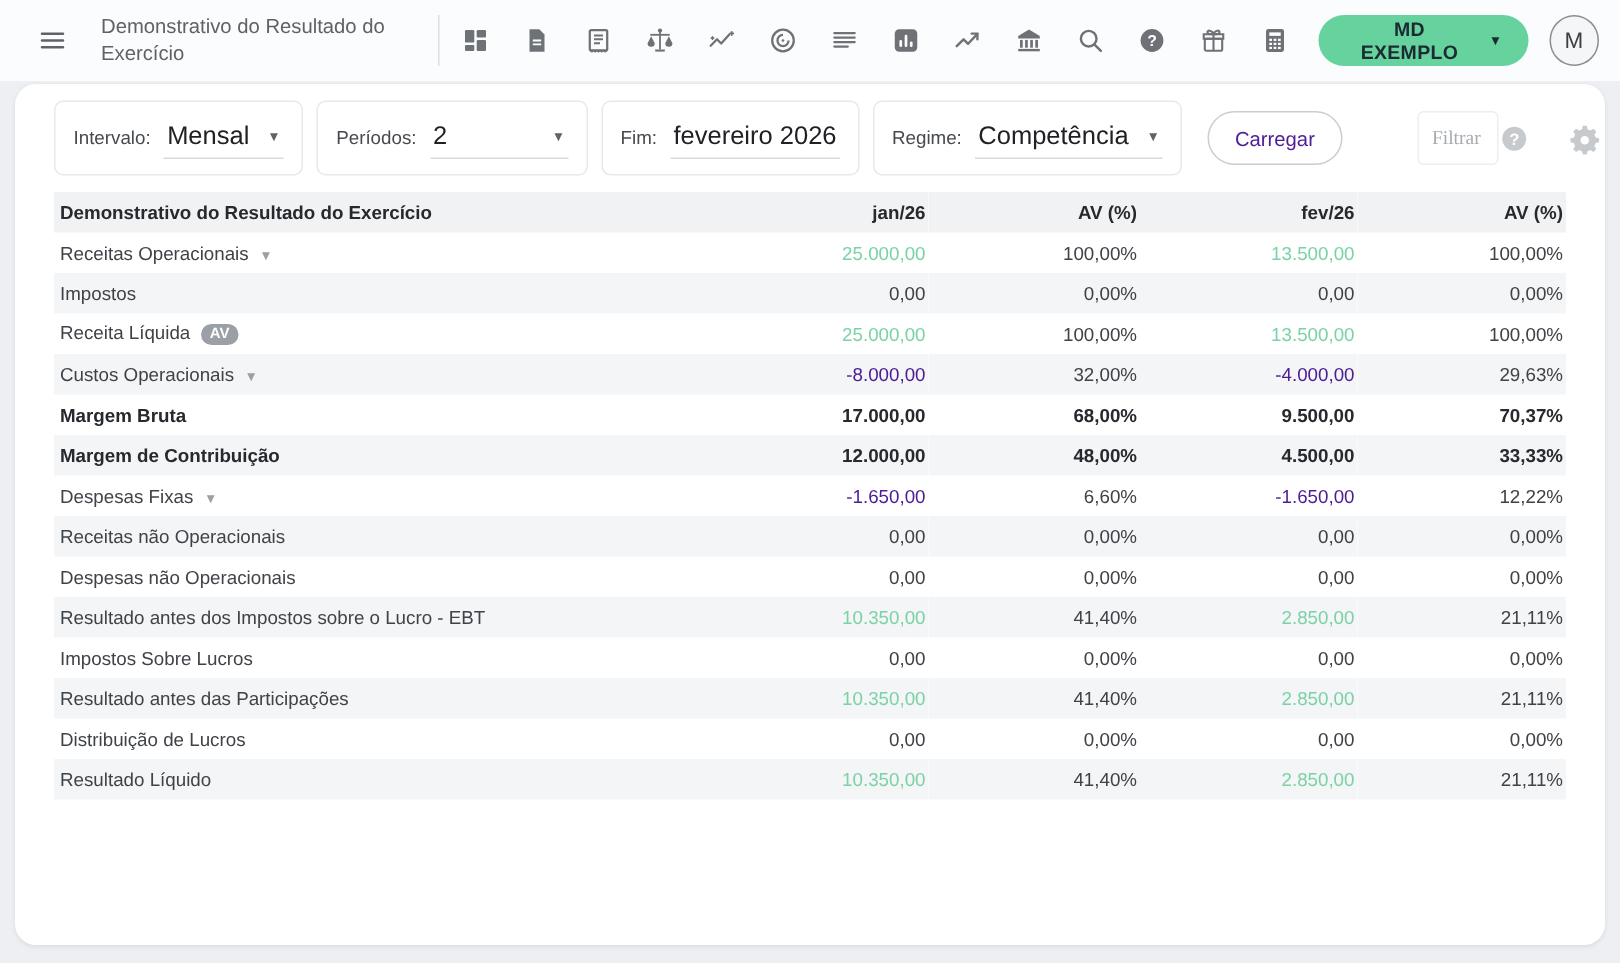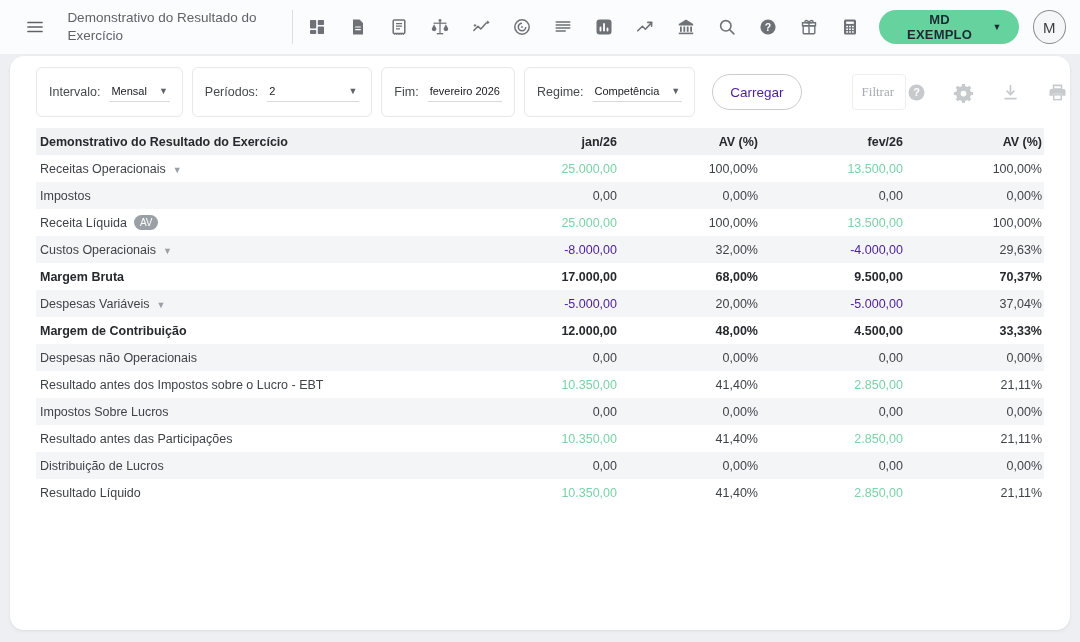--- a/index.html
+++ b/index.html
@@ -58,21 +58,21 @@
   .filter-group{
     display:flex; align-items:center; height:50px; padding:0 12px;
     margin-right:9px; background:#fff;
     border:1px solid #e6e8eb; border-radius:6px;
   }
   .filter-label{ font-size:12.5px; color:#46494d; margin-right:9px; white-space:nowrap; }
   .filter-value-wrap{
     display:flex; align-items:center; gap:12px; cursor:pointer;
     border-bottom:1px solid #d7d9dc; padding:3px 2px 4px;
   }
-  .filter-value{ font-size:11px; color:#202124; white-space:nowrap; }
+  .filter-value{ font-size:17px; color:#202124; white-space:nowrap; }
   .filter-caret{ font-size:9px; color:#5f6368; }
   .load-btn{
     height:36px; padding:0 17px; margin-left:8px; cursor:pointer;
     background:#fff; border:1px solid #caccd0; border-radius:18px;
     font-family:"Liberation Sans",sans-serif; font-size:13.5px; color:#4c1d95;
   }
   .filter-input{
     width:54px; height:36px; margin-left:50px; padding:0 9px;
     border:1px solid #eceef0; border-radius:4px;
     font-family:Liberation Serif, serif; font-size:13px; color:#5f6368;
@@ -101,21 +101,21 @@
   table.dre th.lab{ text-align:left; }
   table.dre th.num, table.dre td.num{ text-align:right; }
   table.dre tbody tr:nth-child(even){ background:#f4f5f7; }
   table.dre tbody td.lab{ color:#3f4348; text-align:left; }
   table.dre tbody tr.bold-row td{ font-weight:bold; color:#26292d; }
   td.num.pos{ color:#7cd2a7; }
   td.num.neg{ color:#4c1d95; }
   .row-caret{ color:#9aa0a6; font-size:9px; margin-left:7px; }
   .badge-av{
     display:inline-block; margin-left:7px; padding:1.5px 6px 2px;
-    background:#9aa0a6; color:#fff; font-size:10px; font-weight:normal;
+    background:#9aa0a6; color:#fff; font-size:10px; font-weight:bold;
     border-radius:8px; vertical-align:1px;
   }
 </style>
 </head>
 <body>
 
 <header class="topbar">
   <button class="icon-btn hamburger">
     <svg viewBox="0 0 20 20" fill="none" stroke="currentColor" stroke-width="1.7" stroke-linecap="round">
       <path d="M3 5.5h14M3 10h14M3 14.5h14"></path>
@@ -351,35 +351,42 @@
           <td class="num neg">-4.000,00</td>
           <td class="num">29,63%</td>
         </tr>
         <tr class="bold-row">
           <td class="lab"><span>Margem Bruta</span></td>
           <td class="num pos">17.000,00</td>
           <td class="num">68,00%</td>
           <td class="num pos">9.500,00</td>
           <td class="num">70,37%</td>
         </tr>
-        <tr>
-          <td class="lab"><span>Despesas Variáveis</span><span class="row-caret">▼</span></td>
-          <td class="num neg">-5.000,00</td>
-          <td class="num">20,00%</td>
-          <td class="num neg">-5.000,00</td>
-          <td class="num">37,04%</td>
-        </tr>
         <tr class="bold-row">
           <td class="lab"><span>Margem de Contribuição</span></td>
           <td class="num pos">12.000,00</td>
           <td class="num">48,00%</td>
           <td class="num pos">4.500,00</td>
           <td class="num">33,33%</td>
         </tr>
         <tr>
+          <td class="lab"><span>Despesas Fixas</span><span class="row-caret">▼</span></td>
+          <td class="num neg">-1.650,00</td>
+          <td class="num">6,60%</td>
+          <td class="num neg">-1.650,00</td>
+          <td class="num">12,22%</td>
+        </tr>
+        <tr>
+          <td class="lab"><span>Receitas não Operacionais</span></td>
+          <td class="num">0,00</td>
+          <td class="num">0,00%</td>
+          <td class="num">0,00</td>
+          <td class="num">0,00%</td>
+        </tr>
+        <tr>
           <td class="lab"><span>Despesas não Operacionais</span></td>
           <td class="num">0,00</td>
           <td class="num">0,00%</td>
           <td class="num">0,00</td>
           <td class="num">0,00%</td>
         </tr>
         <tr>
           <td class="lab"><span>Resultado antes dos Impostos sobre o Lucro - EBT</span></td>
           <td class="num pos">10.350,00</td>
           <td class="num">41,40%</td>

